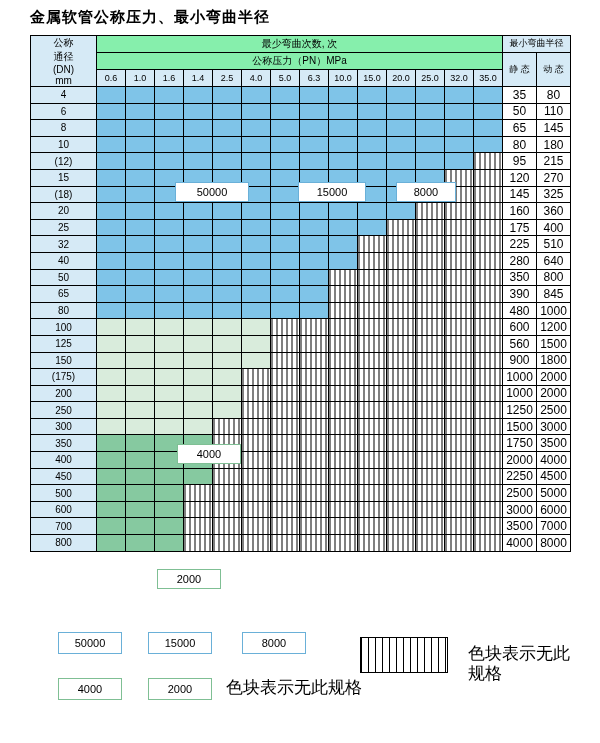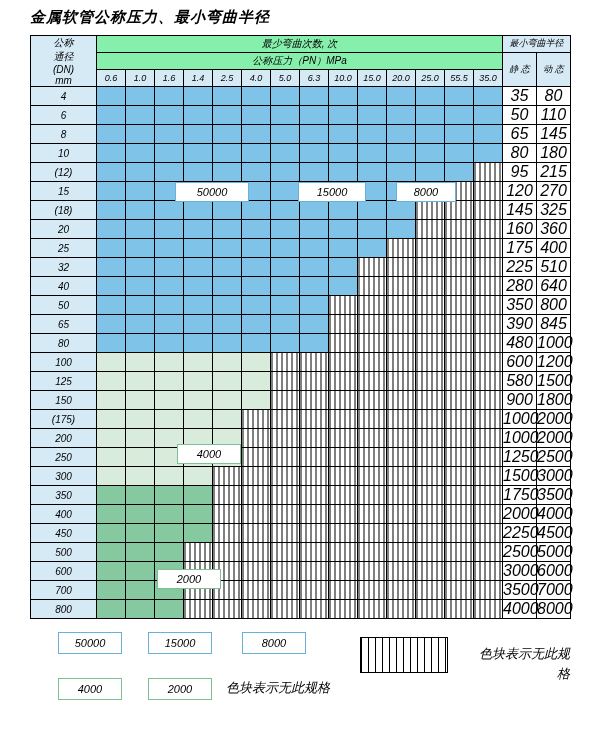--- a/index.html
+++ b/index.html
@@ -3,21 +3,21 @@
 <meta charset="utf-8">
 <style>
   html,body{margin:0;padding:0;}
   body{
     width:600px;height:743px;
     background:#ffffff;
     font-family:"Liberation Sans","DejaVu Sans",sans-serif;
     color:#000;
     overflow:hidden;
   }
-  .page{position:relative;width:600px;height:743px;font-style:italic;}
+  .page{position:relative;width:600px;height:743px;}
 
   .title{
     position:absolute;left:30px;top:8px;
     font-size:15px;font-weight:bold;
     letter-spacing:1px;
     font-family:"DejaVu Serif","Liberation Serif",serif;
   }
 
   
   .tbl-wrap{
@@ -35,21 +35,21 @@
     border:1px solid #000;
     padding:0;
     text-align:center;
     vertical-align:middle;
     height:15.6px;
     font-weight:normal;
   }
   .hdr{background:#86efac;font-size:10px;}
   .hdr-small{background:#d6eaf6;font-size:9px;margin-top:30px;}
   .dn-col{background:#d6eaf6;font-size:10px;}
-  .r-col{font-size:16px;background:#fff;}
+  .r-col{font-size:12px;background:#fff;}
 
   
   .f-blue   {background:#7fc4e8;}
   .f-green  {background:#86c9a0;}
   .f-green2 {background:#d9ecdc;}
 
   
   .hatch{
     background-color:#ffffff;
     background-image:repeating-linear-gradient(to right,
@@ -71,21 +71,21 @@
 
   
   .legend{position:absolute;left:30px;top:632px;width:540px;font-size:11px;}
   .lg-box{
     display:inline-block;width:62px;height:20px;line-height:20px;
     text-align:center;border:1px solid #6ab0d8;background:#fff;font-size:11px;
   }
   .lg-box.g{border-color:#7fbf94;}
   .lg-row{position:relative;height:34px;}
   .lg-item{position:absolute;}
-  .lg-text{position:absolute;font-size:13px;line-height:20px;text-align:right;}
+  .lg-text{position:absolute;font-size:17px;line-height:20px;}
   .hatch-box{
     position:absolute;
     width:86px;height:34px;border:1px solid #000;
     background-color:#ffffff;
     background-image:repeating-linear-gradient(to right,
       #000 0px,#000 0.8px,#ffffff 0.8px,#ffffff 7px);
   }
 </style>
 </head>
 <body>
@@ -124,21 +124,21 @@
             <td class="hdr-small">1.6</td>
             <td class="hdr-small">1.4</td>
             <td class="hdr-small">2.5</td>
             <td class="hdr-small">4.0</td>
             <td class="hdr-small">5.0</td>
             <td class="hdr-small">6.3</td>
             <td class="hdr-small">10.0</td>
             <td class="hdr-small">15.0</td>
             <td class="hdr-small">20.0</td>
             <td class="hdr-small">25.0</td>
-            <td class="hdr-small">55.5</td>
+            <td class="hdr-small">32.0</td>
             <td class="hdr-small">35.0</td>
           </tr>
       </thead>
       <tbody id="tbody">
           <tr>
             <td class="dn-col">4</td>
             <td class="f-blue"></td>
             <td class="f-blue"></td>
             <td class="f-blue"></td>
             <td class="f-blue"></td>
@@ -430,21 +430,21 @@
             <td class="f-green2"></td>
             <td class="f-green2"></td>
             <td class="hatch"></td>
             <td class="hatch"></td>
             <td class="hatch"></td>
             <td class="hatch"></td>
             <td class="hatch"></td>
             <td class="hatch"></td>
             <td class="hatch"></td>
             <td class="hatch"></td>
-            <td class="r-col">580</td>
+            <td class="r-col">560</td>
             <td class="r-col">1500</td>
           </tr>
           <tr>
             <td class="dn-col">150</td>
             <td class="f-green2"></td>
             <td class="f-green2"></td>
             <td class="f-green2"></td>
             <td class="f-green2"></td>
             <td class="f-green2"></td>
             <td class="f-green2"></td>

